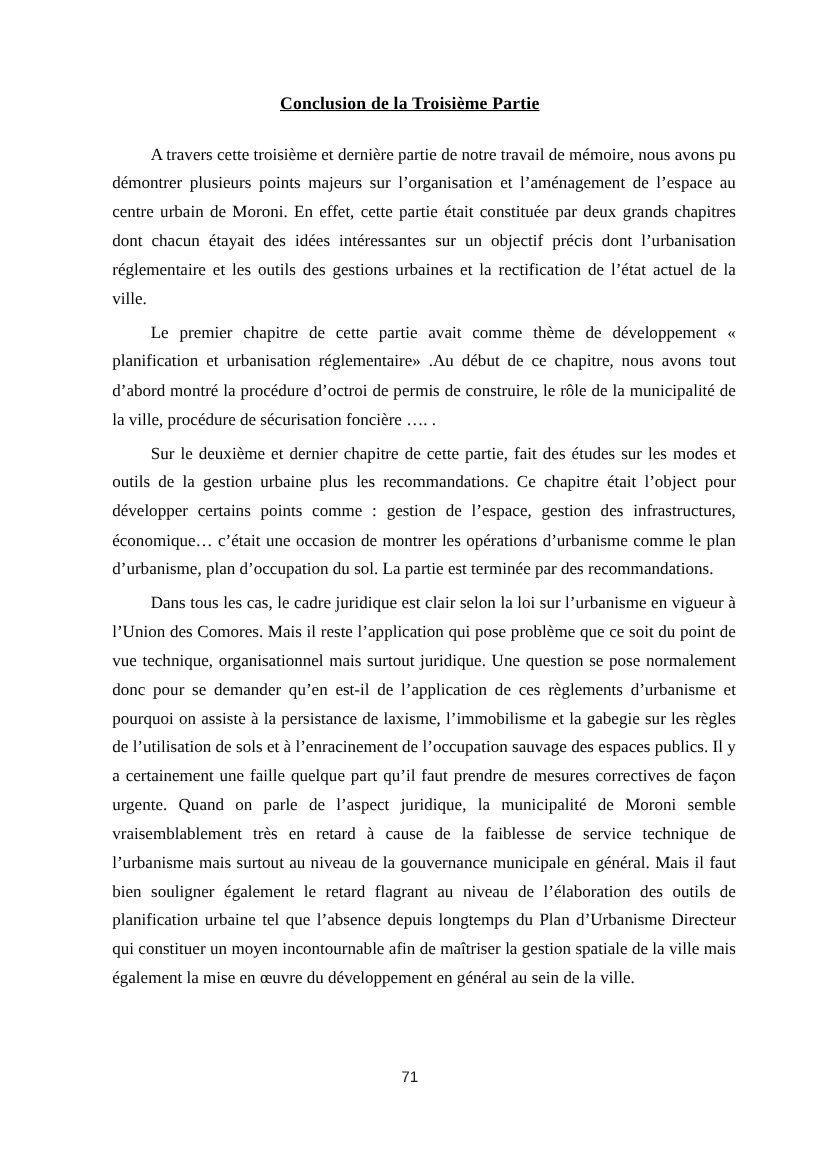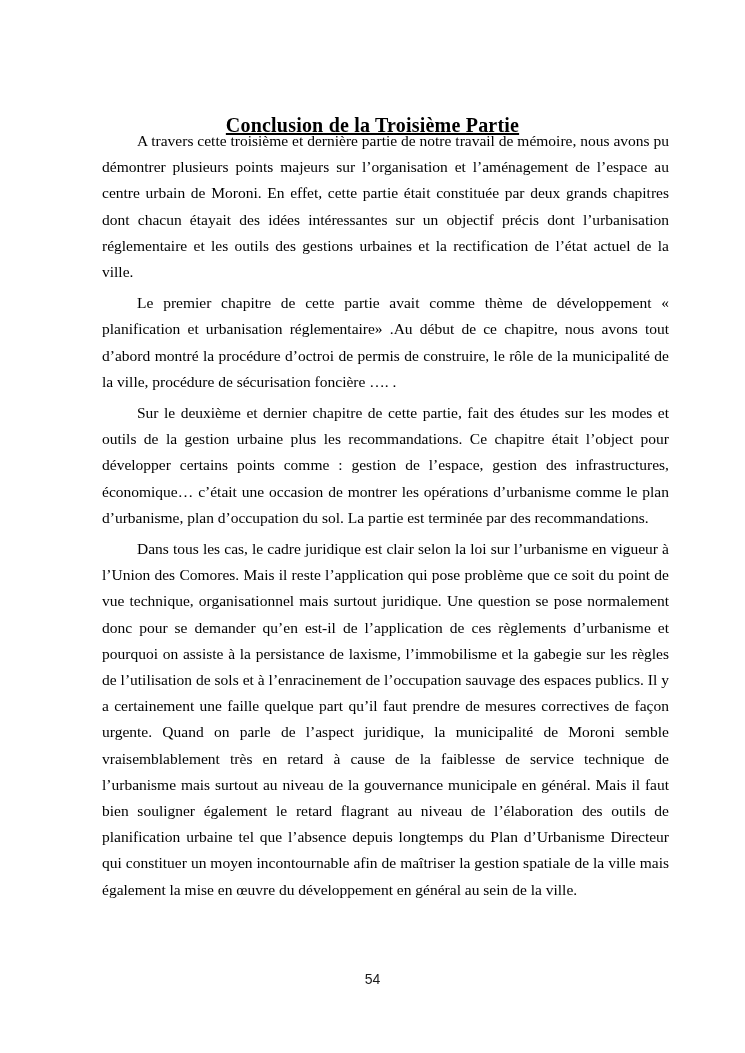--- a/index.html
+++ b/index.html
@@ -14,25 +14,24 @@
     color: #000000;
     font-family: "Liberation Serif", "DejaVu Serif", serif;
     overflow: hidden;
   }
   .doc-title {
     position: absolute;
     top: 86px;
     left: 89px;
     width: 567px;
     text-align: center;
-    font-size: 20px;
+    font-size: 16px;
     font-weight: bold;
     text-decoration: underline;
     letter-spacing: 0.2px;
-    margin-top: 28px;
   }
   .body-text {
     position: absolute;
     top: 128px;
     left: 102px;
     width: 567px;
   }
   .body-text p {
     font-size: 15.5px;
     line-height: 26.2px;
@@ -58,15 +57,15 @@
 
   <div class="doc-title">Conclusion de la Troisième Partie</div>
 
   <div class="body-text">
     <p>A travers cette troisième et dernière partie de notre travail de mémoire, nous avons pu démontrer plusieurs points majeurs sur l’organisation et l’aménagement de l’espace au centre urbain de Moroni. En effet, cette partie était constituée par deux grands chapitres dont chacun étayait des idées intéressantes sur un objectif précis dont l’urbanisation réglementaire et les outils des gestions urbaines et la rectification de l’état actuel de la ville.</p>
     <p>Le premier chapitre de cette partie avait comme thème de développement « planification et urbanisation réglementaire» .Au début de ce chapitre, nous avons tout d’abord montré la procédure d’octroi de permis de construire, le rôle de la municipalité  de la ville, procédure de sécurisation foncière …. .</p>
     <p>Sur le deuxième et dernier chapitre de cette partie, fait des études sur les modes et outils de la gestion urbaine plus les recommandations. Ce chapitre était l’object pour développer certains points comme : gestion de l’espace, gestion des infrastructures, économique… c’était une occasion de montrer les opérations d’urbanisme comme le plan d’urbanisme, plan d’occupation du sol. La partie est terminée par des recommandations.</p>
     <p>Dans tous les cas, le cadre juridique est clair selon la loi sur l’urbanisme en vigueur à l’Union des Comores. Mais il reste l’application qui pose problème que ce soit du point de vue technique, organisationnel mais surtout juridique. Une question se pose normalement donc pour se demander qu’en est-il de l’application de ces règlements d’urbanisme et pourquoi on assiste à la persistance de laxisme, l’immobilisme et la gabegie sur les règles de l’utilisation de sols et à l’enracinement de l’occupation sauvage des espaces publics. Il y a certainement une faille quelque part qu’il faut prendre de mesures correctives de façon urgente. Quand on parle de l’aspect juridique, la municipalité de Moroni semble vraisemblablement très en retard à cause de la faiblesse de service technique de l’urbanisme mais surtout au niveau de la gouvernance municipale en général. Mais il faut bien souligner également le retard flagrant au niveau de l’élaboration des outils de planification urbaine tel que l’absence depuis longtemps du Plan d’Urbanisme Directeur qui constituer un moyen incontournable afin de maîtriser la gestion spatiale de la ville mais également la mise en œuvre du développement en général au sein de la ville.</p>
   </div>
 
-  <div class="page-number">54</div>
+  <div class="page-number">71</div>
 
 </div>
 
 </body></html>

